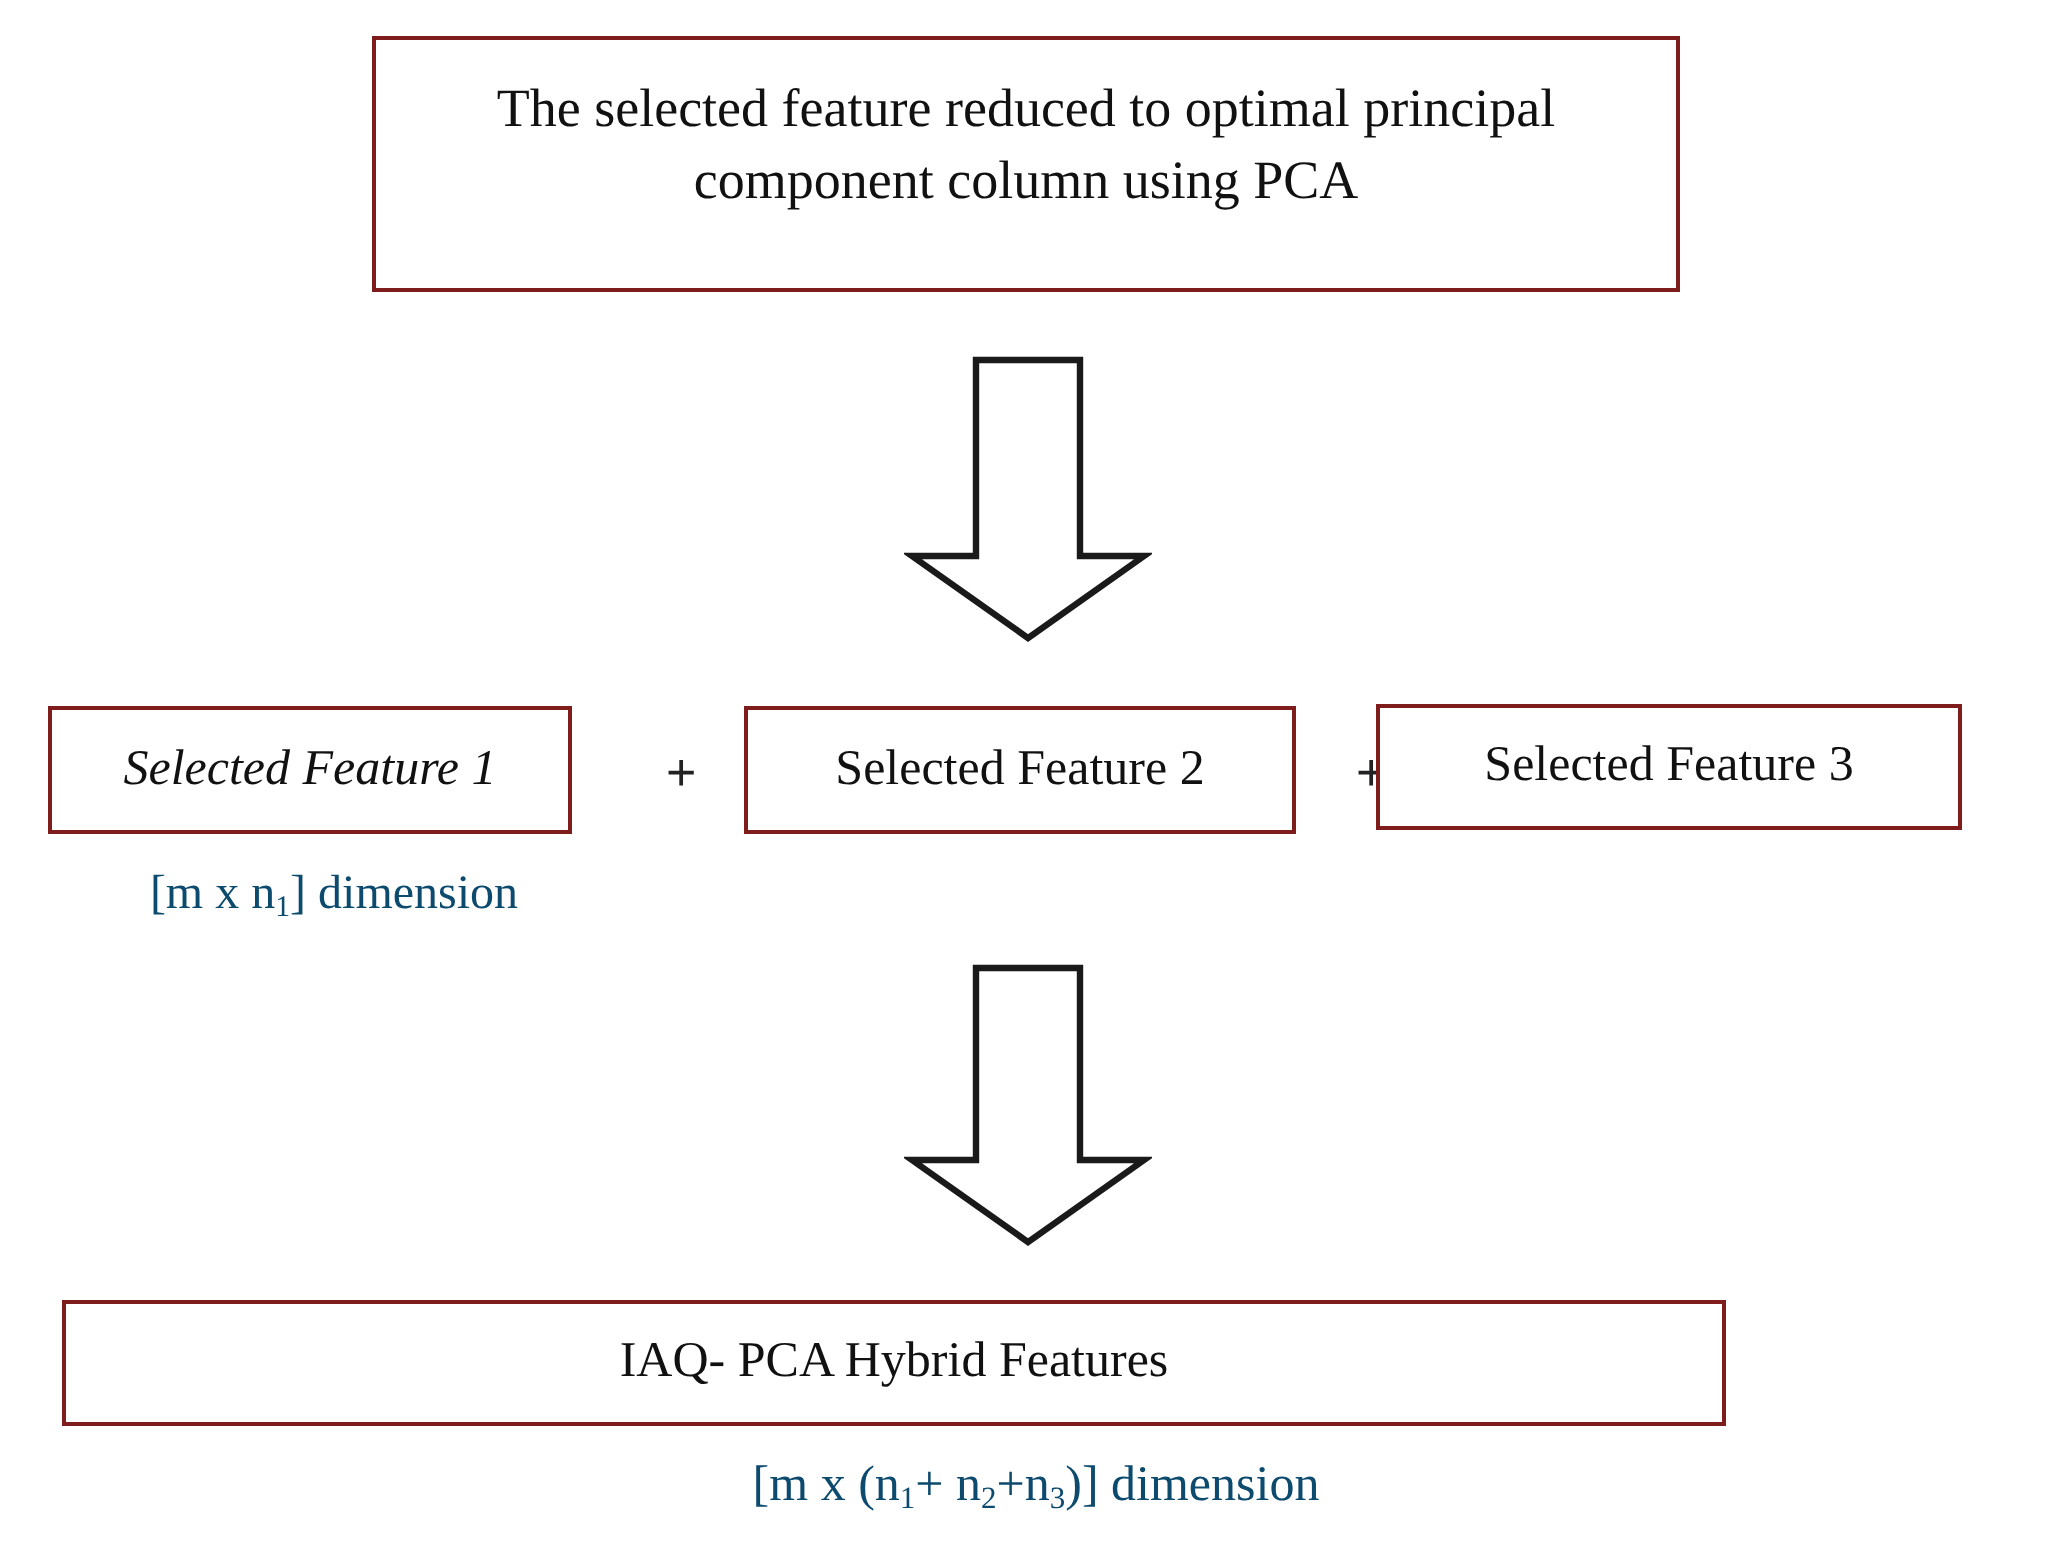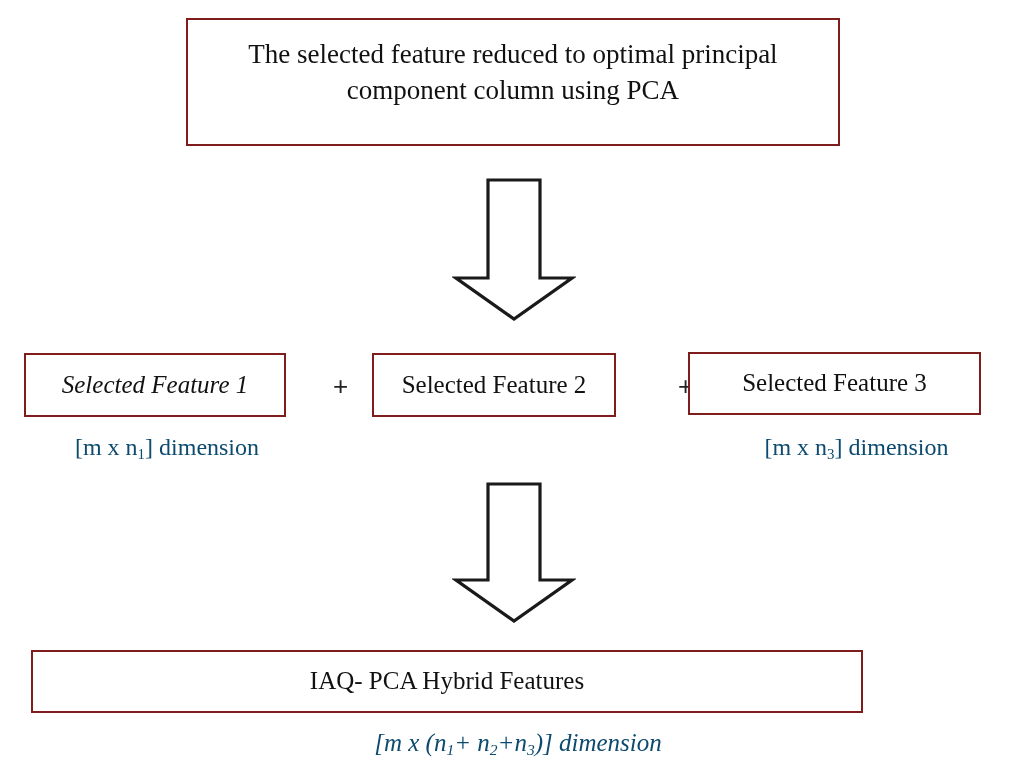--- a/index.html
+++ b/index.html
@@ -56,21 +56,21 @@
     left: 24px;
     top: 353px;
     width: 262px;
     height: 64px;
     font-size: 25px;
     font-style: italic;
   }
   #box-feature-2 {
     left: 372px;
     top: 353px;
-    width: 244px;
+    width: 276px;
     height: 64px;
     font-size: 25px;
   }
   #box-feature-3 {
     left: 688px;
     top: 352px;
     width: 293px;
     height: 63px;
     font-size: 25px;
   }
@@ -103,21 +103,21 @@
   }
   .dim-caption sub {
     font-size: 0.62em;
     vertical-align: baseline;
     position: relative;
     bottom: -0.26em;
   }
   #dim-1 { left: 18px;  top: 434px; width: 298px; }
   #dim-2 { left: 372px; top: 434px; width: 288px; }
   #dim-3 { left: 710px; top: 434px; width: 293px; }
-  #dim-hybrid { left: 31px; top: 729px; width: 974px; font-size: 25px; font-style: italic; }
+  #dim-hybrid { left: 31px; top: 729px; width: 974px; font-size: 25px; }
 
   
   .block-arrow {
     position: absolute;
     display: block;
   }
   #arrow-1 { left: 452px; top: 178px; }
   #arrow-2 { left: 452px; top: 482px; }
   .block-arrow polygon {
     fill: #ffffff;
@@ -152,21 +152,20 @@
 
   <div class="plus-sign" id="plus-2">+</div>
 
   <div class="flow-box" id="box-feature-3">
     <span class="box-text">Selected Feature 3</span>
   </div>
 
   <div class="dim-caption" id="dim-1"><span>[m x n</span><sub>1</sub><span>] dimension</span></div>
 
 
-  <div class="dim-caption" id="dim-3"><span>[m x n</span><sub>3</sub><span>] dimension</span></div>
 
   <svg class="block-arrow" id="arrow-2" width="124" height="142" viewBox="0 0 124 142" aria-hidden="true">
     <polygon points="36,2 88,2 88,98 120,98 62,139 4,98 36,98"></polygon>
   </svg>
 
   <div class="flow-box" id="box-hybrid">
     <span class="box-text">IAQ- PCA Hybrid Features</span>
   </div>
 
   <div class="dim-caption" id="dim-hybrid"><span>[m x (n</span><sub>1</sub><span>+ n</span><sub>2</sub><span>+n</span><sub>3</sub><span>)] dimension</span></div>

